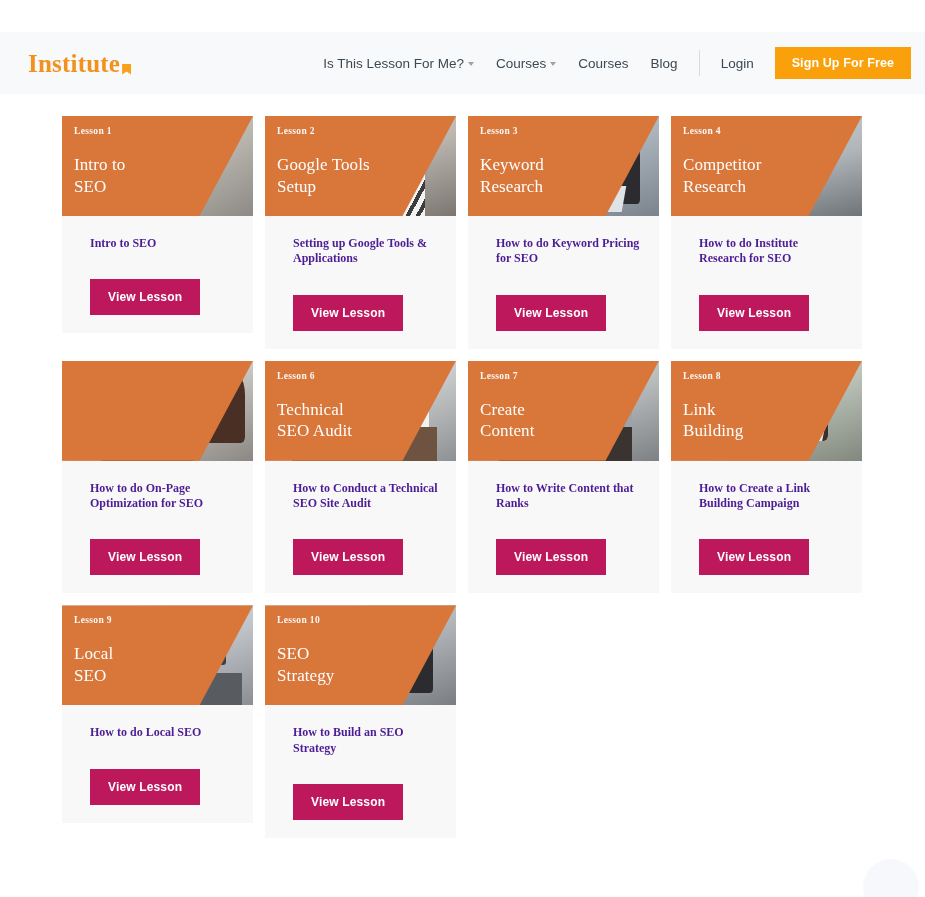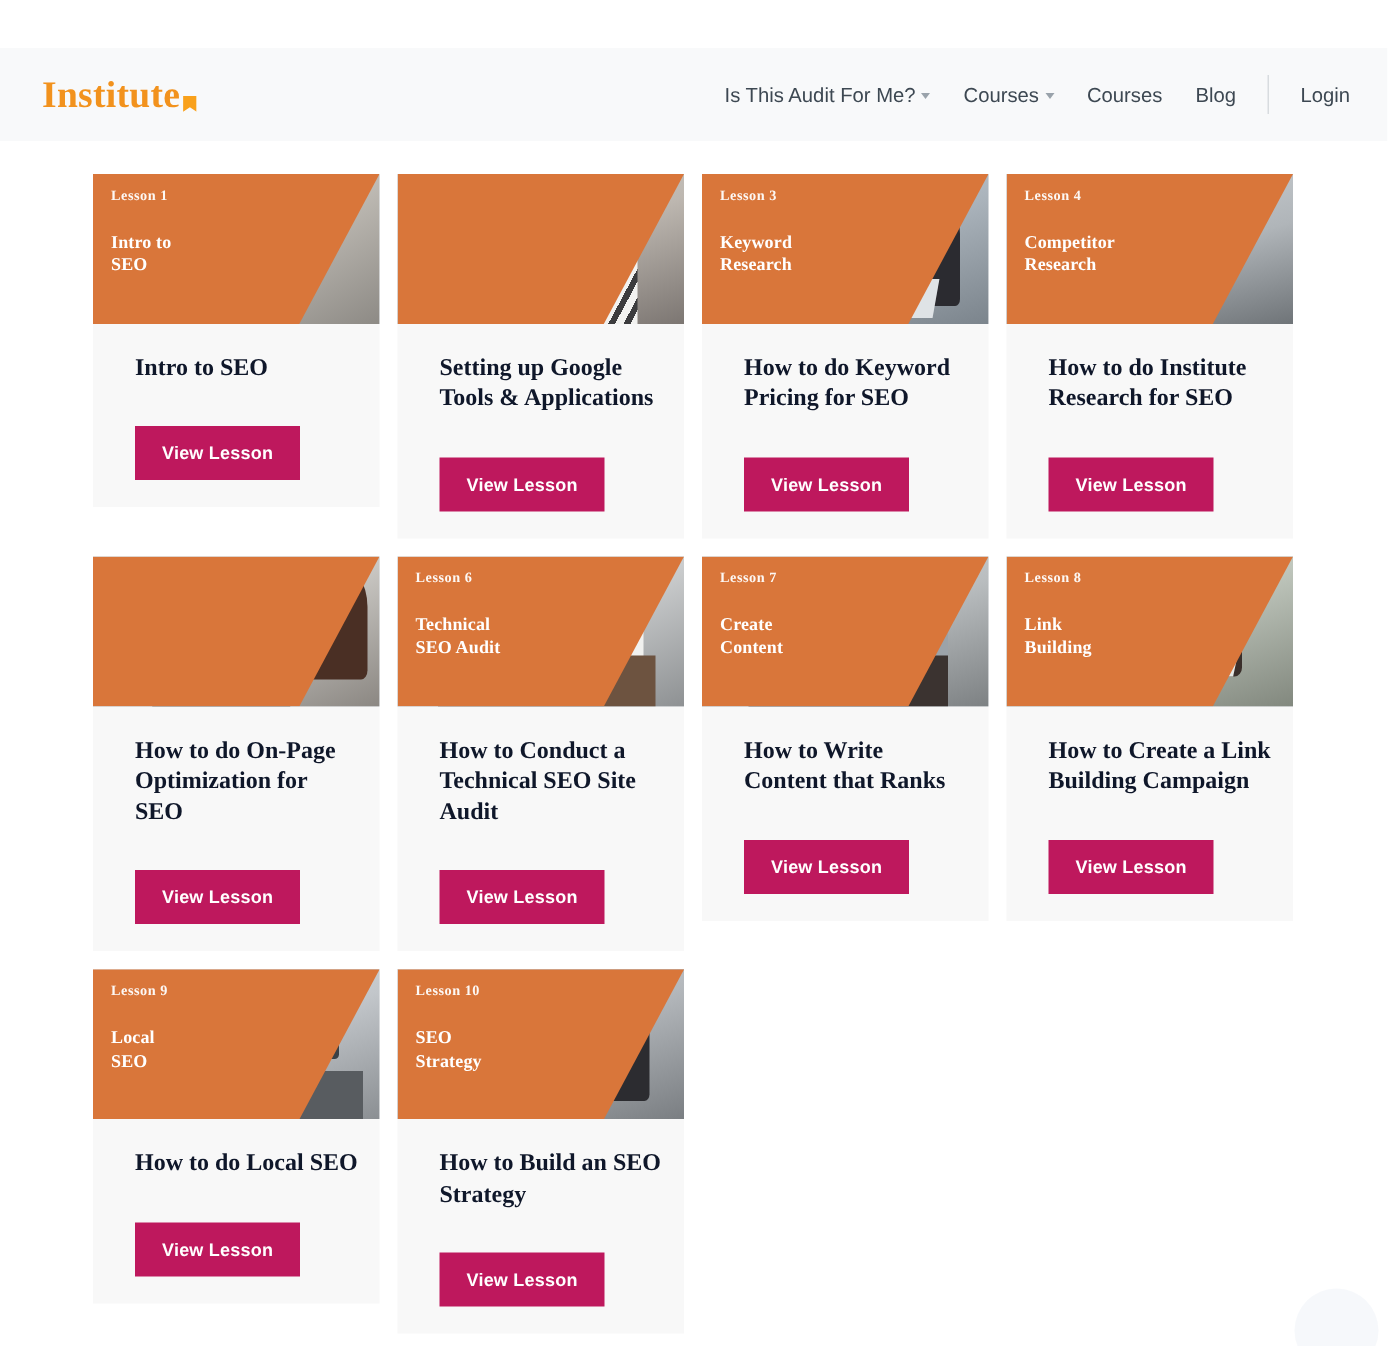--- a/index.html
+++ b/index.html
@@ -125,38 +125,38 @@
   .lesson-num {
     font-family: "Liberation Serif", serif;
     font-size: 9.5px;
     font-weight: bold;
     letter-spacing: .35px;
     opacity: .95;
     margin-bottom: 18px;
   }
   .banner-title {
     font-family: "Liberation Serif", serif;
-    font-size: 12px;
-    font-weight: bold;
+    font-size: 17px;
+    font-weight: normal;
     line-height: 1.27;
     letter-spacing: .1px;
     max-width: 110px;
   }
 
   
   .card-body {
     padding: 20px 14px 18px 28px;
     display: flex;
     flex-direction: column;
   }
   .card-title {
     font-family: "Liberation Serif", serif;
-    font-size: 16px;
+    font-size: 12px;
     font-weight: bold;
-    color: #0f172a;
+    color: #4c1d95;
     line-height: 1.28;
     margin: 0 0 28px 0;
     max-width: 152px;
   }
   .btn-lesson {
     align-self: flex-start;
     background: #be185d;
     color: #ffffff;
     border: none;
     font-size: 12px;
@@ -235,39 +235,40 @@
 <body>
 
 <div class="site-header">
   <div class="logo">
     <span>Institute</span>
     <span class="logo-mark"></span>
   </div>
 
   <nav class="nav">
     <div class="nav-item">
-      <span>Is This Audit For Me?</span>
+      <span>Is This Lesson For Me?</span>
       <span class="caret"></span>
     </div>
     <div class="nav-item">
       <span>Courses</span>
       <span class="caret"></span>
     </div>
     <div class="nav-item">
       <span>Courses</span>
     </div>
     <div class="nav-item">
       <span>Blog</span>
     </div>
 
     <div class="nav-sep"></div>
 
     <div class="nav-item">
       <span>Login</span>
     </div>
+    <button class="btn-signup">Sign Up For Free</button>
   </nav>
 </div>
 
 <main class="lessons" id="grid">
     <div class="card">
       <div class="banner">
         <div class="ph banner-photo p1">
           <i></i>
           <i></i>
           <i></i>
@@ -284,20 +285,24 @@
       </div>
     </div>
     <div class="card">
       <div class="banner">
         <div class="ph banner-photo p2">
           <i></i>
           <i></i>
           <i></i>
         </div>
         <div class="banner-wedge"></div>
+        <div class="banner-text">
+          <div class="lesson-num">Lesson 2</div>
+          <div class="banner-title">Google Tools<br>Setup</div>
+        </div>
       </div>
       <div class="card-body">
         <h3 class="card-title">Setting up Google Tools &amp; Applications</h3>
         <button class="btn-lesson">View Lesson</button>
       </div>
     </div>
     <div class="card">
       <div class="banner">
         <div class="ph banner-photo p3">
           <i></i>

